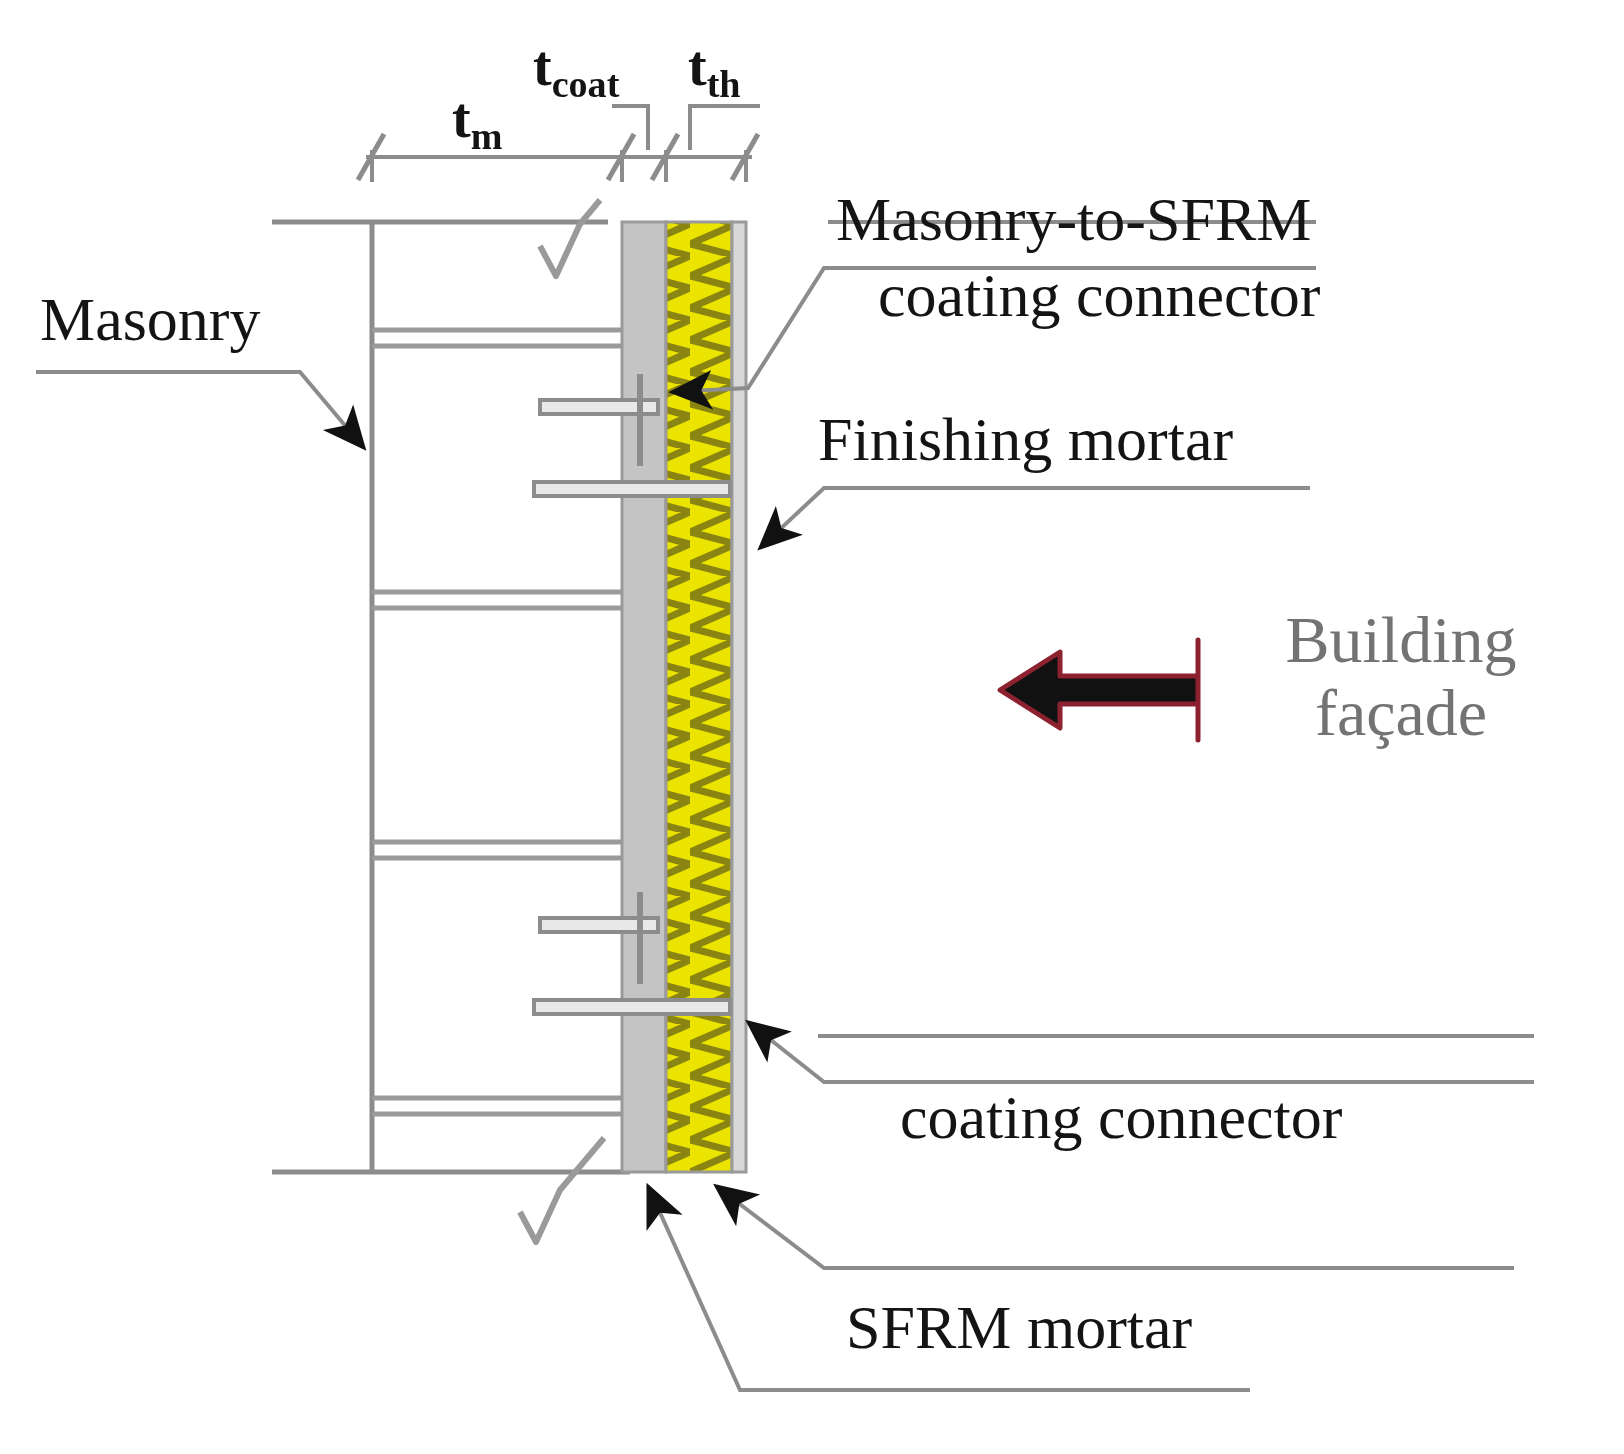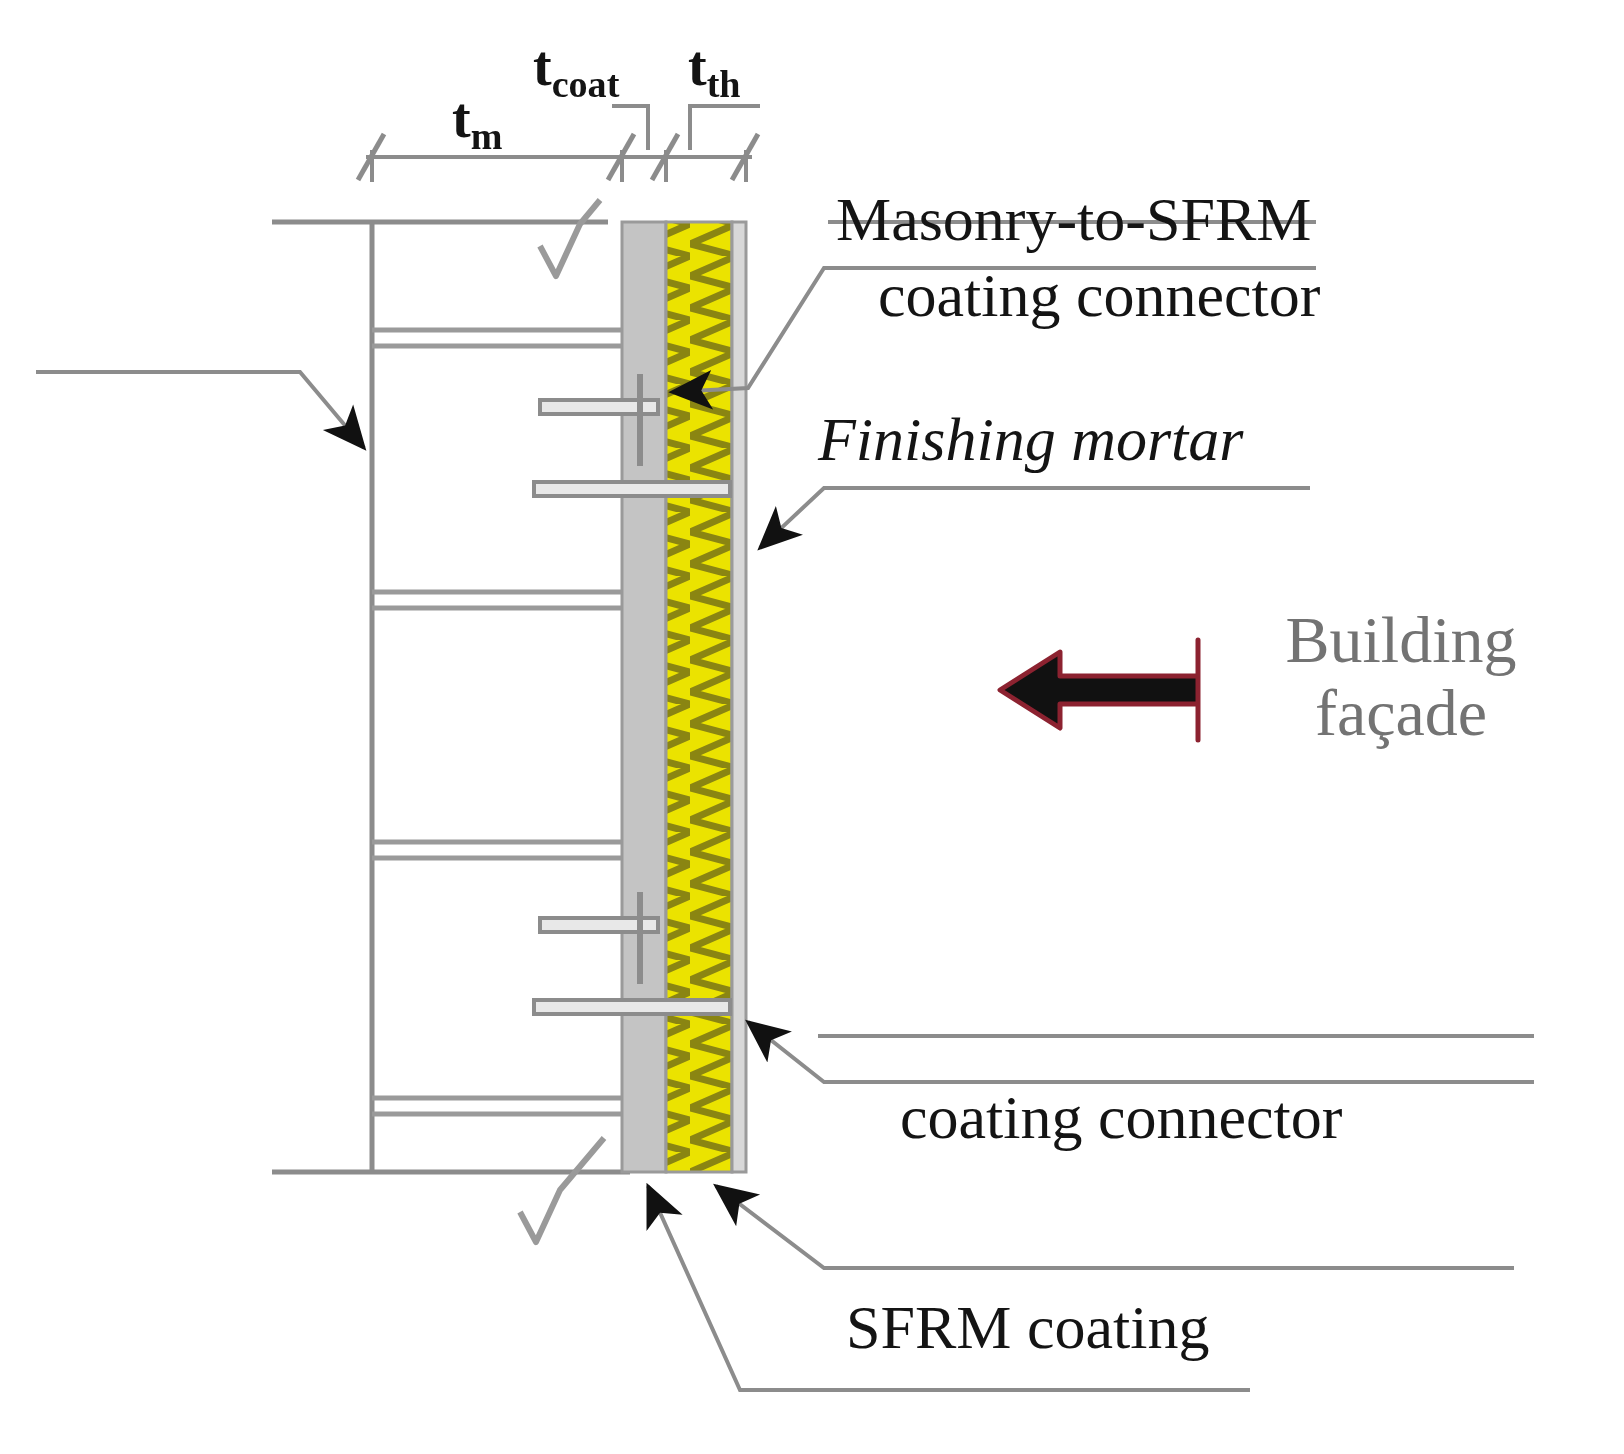--- a/index.html
+++ b/index.html
@@ -167,29 +167,30 @@
   </div>
 
   <div class="lbl lbl-dim" style="left:533px; top:36px;">
     <span>t</span><sub style="font-size:0.68em;">coat</sub>
   </div>
 
   <div class="lbl lbl-dim" style="left:688px; top:36px;">
     <span>t</span><sub style="font-size:0.68em;">th</sub>
   </div>
 
+  <div class="lbl lbl-big" style="left:40px; top:286px;">Masonry</div>
 
   <div class="lbl lbl-big" style="left:836px; top:186px;">Masonry-to-SFRM</div>
   <div class="lbl lbl-big" style="left:878px; top:262px;">coating connector</div>
 
-  <div class="lbl lbl-big" style="left:818px; top:406px;font-style:italic;">Finishing mortar</div>
+  <div class="lbl lbl-big" style="left:818px; top:406px;">Finishing mortar</div>
 
   <div class="facade-lbl" style="left:1216px; top:604px; width:370px;">
     <div>Building</div>
     <div>façade</div>
   </div>
 
   <div class="lbl lbl-big" style="left:900px; top:1084px;">coating connector</div>
 
 
-  <div class="lbl lbl-big" style="left:846px; top:1294px;">SFRM coating</div>
+  <div class="lbl lbl-big" style="left:846px; top:1294px;">SFRM mortar</div>
 
 </div>
 
 </body></html>

